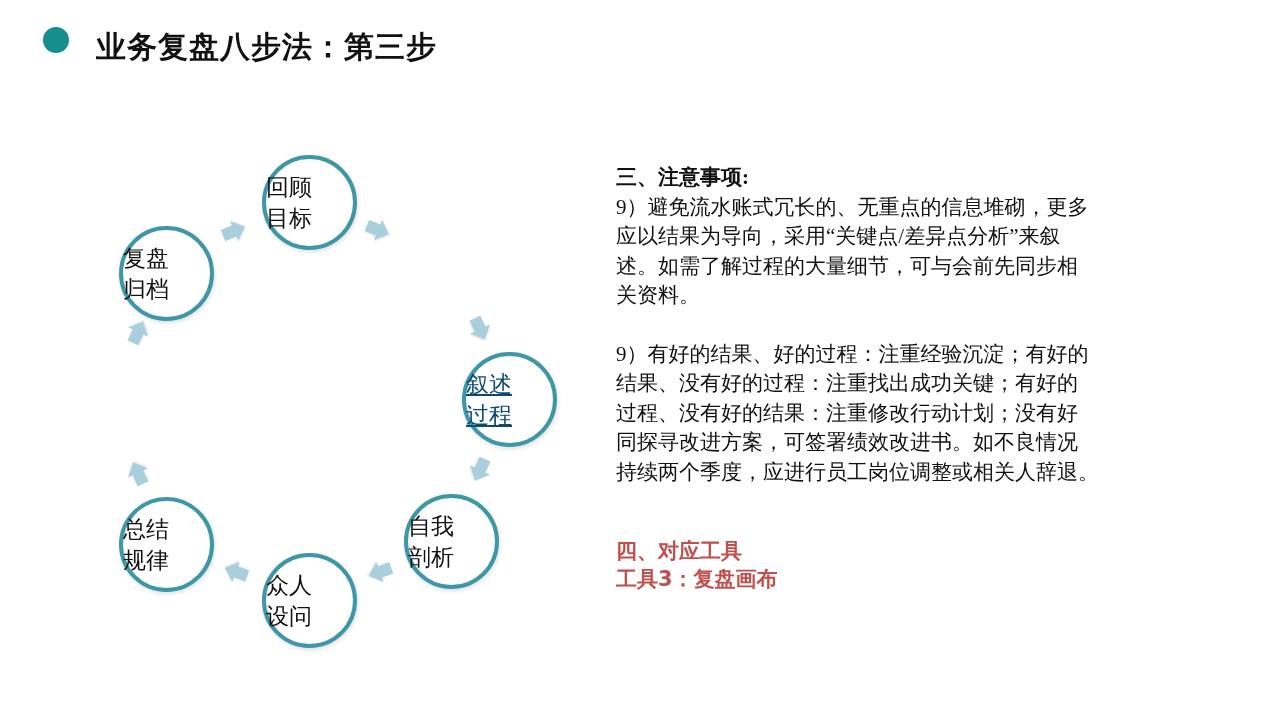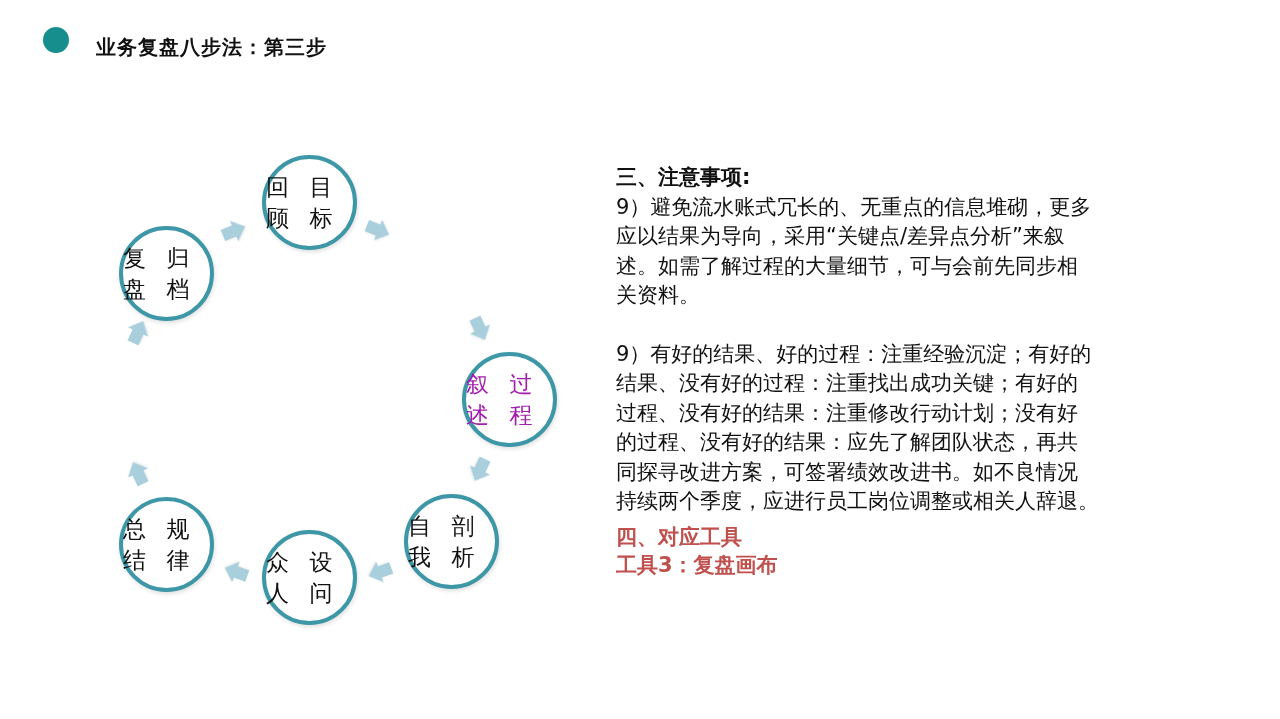--- a/index.html
+++ b/index.html
@@ -5,47 +5,47 @@
     html, body { margin: 0; padding: 0; }
     body {
       width: 1280px; height: 719px; background: #ffffff; position: relative; overflow: hidden;
       font-family: "DejaVu Sans", "Liberation Sans", sans-serif;
     }
     .title-dot {
       position: absolute; left: 43px; top: 27px; width: 26px; height: 26px;
       border-radius: 50%; background: #168e8e;
     }
     .title {
-      position: absolute; left: 96px; top: 27px; font-size: 20px; font-weight: bold;
+      position: absolute; left: 96px; top: 27px; font-size: 30px; font-weight: bold;
       color: #111; letter-spacing: 1px; line-height: 40px;
     }
     .cycle { position: absolute; left: 0; top: 0; width: 600px; height: 719px; }
     .node {
       position: absolute; width: 95px; height: 95px; border-radius: 50%;
       border: 4px solid #3d97a6; background: #fff; box-sizing: border-box;
-      display: flex; flex-direction: row; align-items: center; justify-content: center;
+      display: flex; flex-direction: column; justify-content: center;
       box-shadow: 1px 2px 4px rgba(0,0,0,0.12);
       font-size: 23px; line-height: 31px; color: #111;
     }
-    .node.active { color: #a21caf; }
+    .node.active { color: #0c4a6e; text-decoration: underline; }
     .node span { display: block; }
     .arrow {
       position: absolute; width: 24px; height: 22px;
       filter: drop-shadow(1px 1px 1px rgba(0,0,0,0.08));
     }
     .arrow svg { display: block; }
     .notes {
       position: absolute; left: 616px; top: 163px; width: 560px;
       font-size: 21px; line-height: 29.5px; color: #111;
     }
     .notes .h { font-weight: bold; }
-    .notes p { margin: 0; }
+    .notes p { margin: 0; font-family: Liberation Serif, serif; }
     .notes .gap { height: 29px; }
     .tools {
-      position: absolute; left: 616px; top: 523px; color: #c0504d; font-weight: bold;
+      position: absolute; left: 616px; top: 537px; color: #c0504d; font-weight: bold;
       font-size: 21px; line-height: 28px;
     }
     .tools p { margin: 0; }
   </style>
 </head>
 <body>
 
 <div class="title-dot"></div>
 <div class="title">业务复盘八步法：第三步</div>
 
@@ -56,21 +56,21 @@
     <span>目标</span>
   </div>
   <div class="node active" style="left:462px; top:352px;">
     <span>叙述</span>
     <span>过程</span>
   </div>
   <div class="node" style="left:404px; top:494px;">
     <span>自我</span>
     <span>剖析</span>
   </div>
-  <div class="node" style="left:262px; top:530px;">
+  <div class="node" style="left:262px; top:553px;">
     <span>众人</span>
     <span>设问</span>
   </div>
   <div class="node" style="left:119px; top:497px;">
     <span>总结</span>
     <span>规律</span>
   </div>
   <div class="node" style="left:119px; top:226px;">
     <span>复盘</span>
     <span>归档</span>
@@ -121,21 +121,20 @@
 <div class="notes">
   <p class="h">三、注意事项:</p>
   <p>9）避免流水账式冗长的、无重点的信息堆砌，更多</p>
   <p>应以结果为导向，采用“关键点/差异点分析”来叙</p>
   <p>述。如需了解过程的大量细节，可与会前先同步相</p>
   <p>关资料。</p>
   <div class="gap"></div>
   <p>9）有好的结果、好的过程：注重经验沉淀；有好的</p>
   <p>结果、没有好的过程：注重找出成功关键；有好的</p>
   <p>过程、没有好的结果：注重修改行动计划；没有好</p>
-  <p>的过程、没有好的结果：应先了解团队状态，再共</p>
   <p>同探寻改进方案，可签署绩效改进书。如不良情况</p>
   <p>持续两个季度，应进行员工岗位调整或相关人辞退。</p>
 </div>
 
 <div class="tools">
   <p>四、对应工具</p>
   <p>工具3：复盘画布</p>
 </div>
 
 </body></html>

